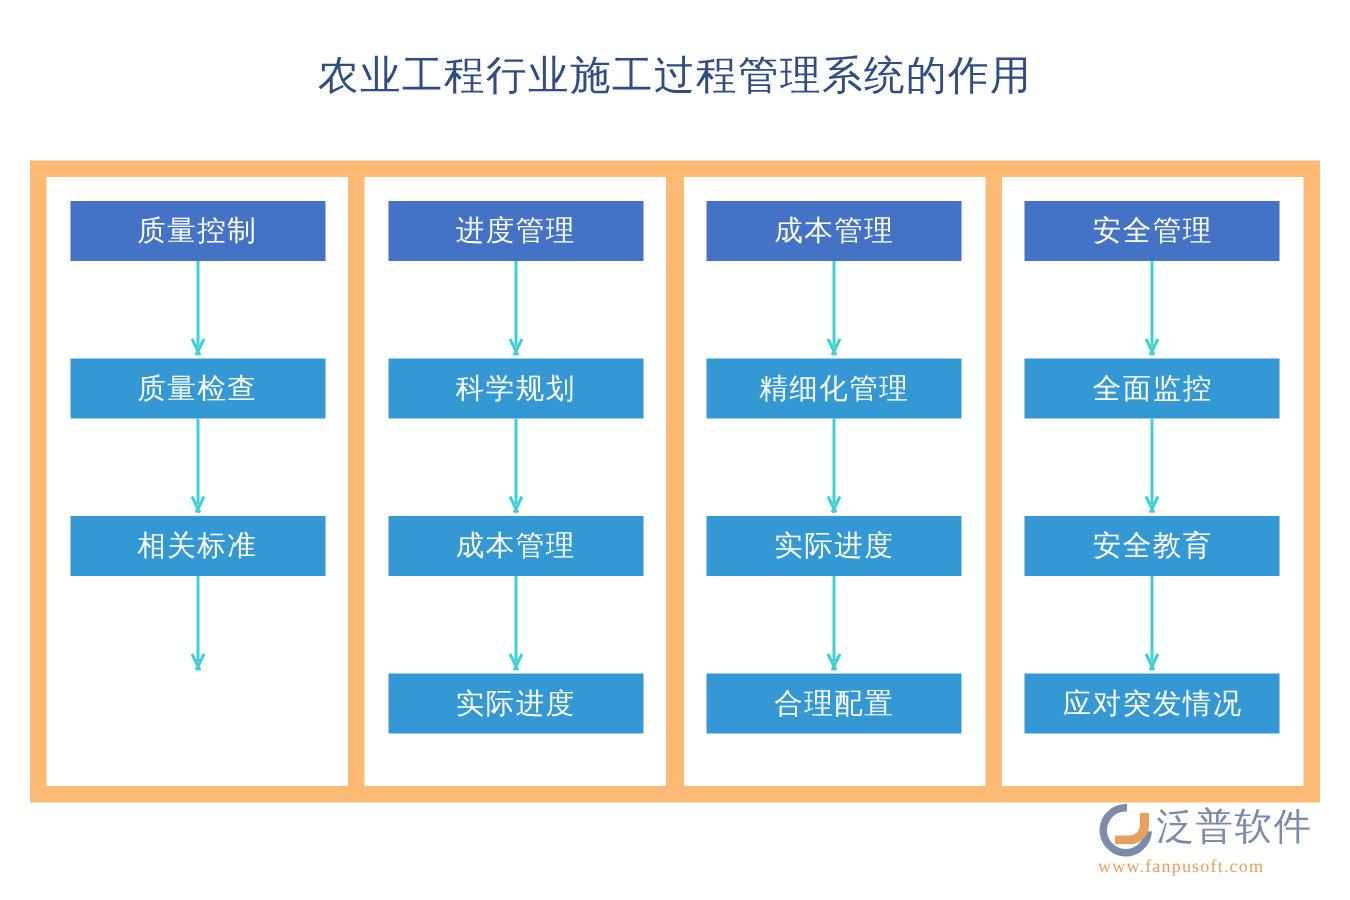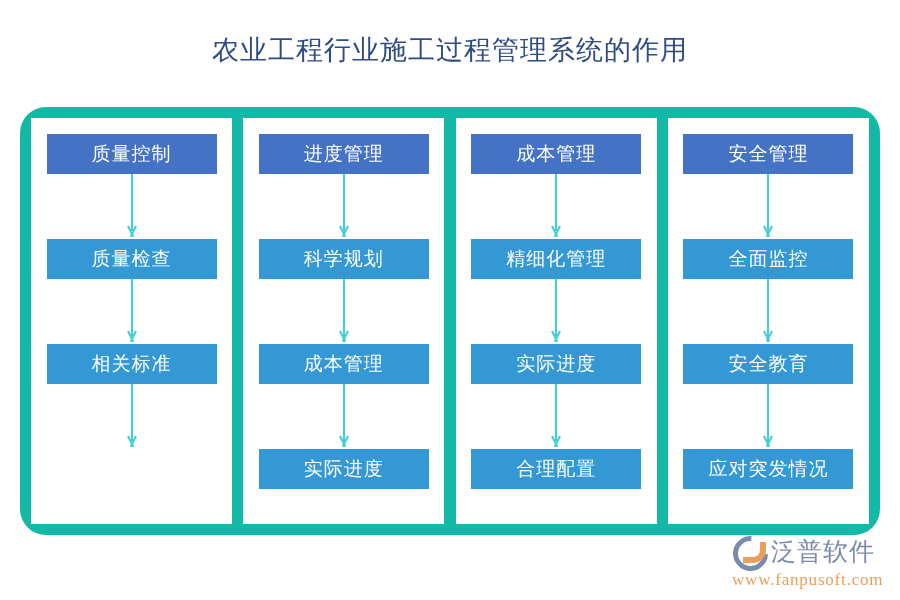--- a/index.html
+++ b/index.html
@@ -91,28 +91,27 @@
     margin-top: 3px;
   }
 
   
   .board {
     position: absolute;
     left: 20px;
     top: 107px;
     width: 860px;
     height: 428px;
-    background: #14b8a6;
+    background: #fdba74;
     z-index: 1;
     display: flex;
     flex-direction: row;
     justify-content: space-between;
     padding: 11px;
     box-sizing: border-box;
-    border-radius: 26px;
   }
 
   .column {
     width: 201px;
     background: #ffffff;
     box-sizing: border-box;
     display: flex;
     flex-direction: column;
     align-items: center;
     padding-top: 16px;
@@ -216,21 +215,21 @@
   }
   .brand-cn {
     font-family: "Liberation Serif", "DejaVu Serif", serif;
     font-size: 25px;
     color: #7b8cab;
     letter-spacing: 1px;
     line-height: 1;
   }
   .brand-url {
     font-family: "Liberation Serif", "DejaVu Serif", serif;
-    font-size: 17px;
+    font-size: 12px;
     color: #e8a05c;
     letter-spacing: 0.8px;
     margin-top: 2px;
     width: 150px;
   }
 </style>
 </head>
 <body>
 
 <div class="page">

